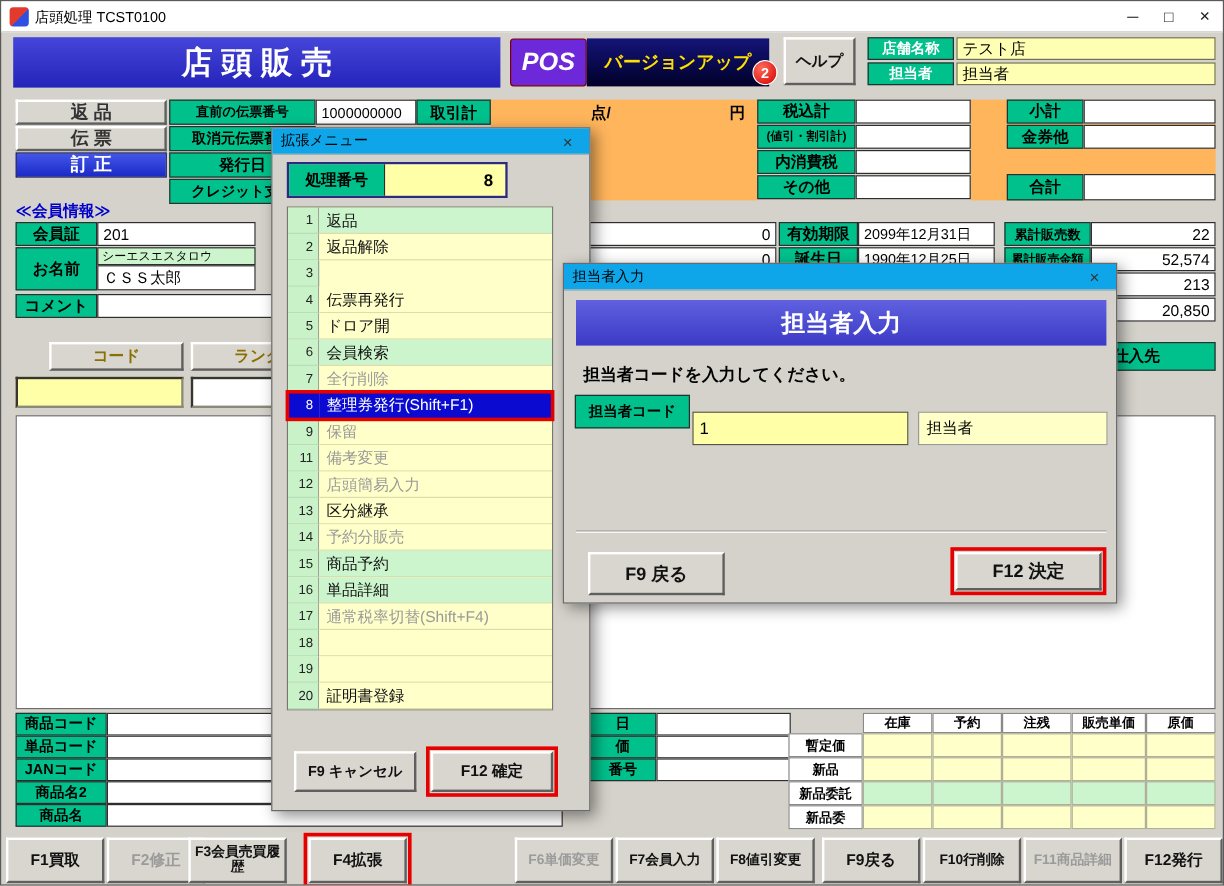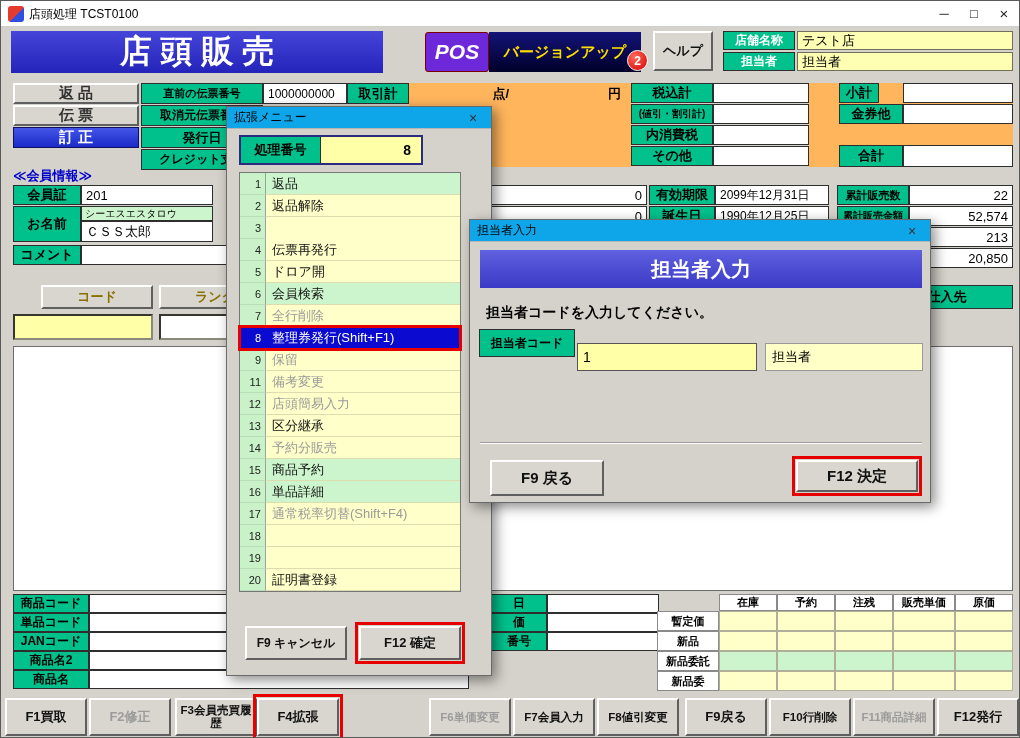--- a/index.html
+++ b/index.html
@@ -21,21 +21,21 @@
   .glabel.fs10{font-size:10px;}
   .wfield{background:#fff;border:1px solid #2e2e2e;font-size:13px;display:flex;align-items:center;padding:0 4px;overflow:hidden;white-space:nowrap;}
   .wfield.num{justify-content:flex-end;}
   .wfield.fs12{font-size:12px;}
   .yfield{background:#ffffb4;border:1px solid #70705a;font-size:13px;display:flex;align-items:center;padding:0 4px;overflow:hidden;white-space:nowrap;}
   .btn3d{background:#d9d6cf;border-top:2px solid #ffffff;border-left:2px solid #ffffff;border-right:2px solid #5f5f5f;border-bottom:2px solid #5f5f5f;display:flex;align-items:center;justify-content:center;font-weight:bold;color:#111;cursor:default;overflow:hidden;}
   .orange{background:#ffb55c;}
   .tab-active{background:linear-gradient(#4356e8,#1a2ac8);color:#fff;border:1px solid #101060;display:flex;align-items:center;justify-content:center;font-weight:bold;}
   .kana{background:#cdf5cd;border:1px solid #2e2e2e;font-size:10px;display:flex;align-items:center;padding:0 3px;overflow:hidden;white-space:nowrap;}
   
-  .main-title{left:10px;top:30px;width:372px;height:42px;background:linear-gradient(#4545da,#2424ba);color:#fff;font-size:32px;font-weight:bold;display:flex;align-items:center;justify-content:center;}
+  .main-title{left:10px;top:30px;width:406px;height:42px;background:linear-gradient(#4545da,#2424ba);color:#fff;font-size:26px;font-weight:bold;display:flex;align-items:center;justify-content:center;}
   .pos-logo{left:424px;top:31px;width:64px;height:40px;background:#6d28d9;color:#fff;font-size:21px;font-weight:bold;font-style:italic;display:flex;align-items:center;justify-content:center;border:1px solid #7a0000;border-radius:3px;}
   .pos-version{left:488px;top:31px;width:152px;height:40px;background:linear-gradient(#14147a,#000028);color:#ffdf00;font-size:15px;font-weight:bold;display:flex;align-items:center;justify-content:center;}
   .pos-badge{left:626px;top:49px;width:21px;height:21px;border-radius:50%;background:radial-gradient(circle at 35% 30%,#ff6a5a,#d40000);border:1px solid #fff;color:#fff;font-size:12px;font-weight:bold;display:flex;align-items:center;justify-content:center;z-index:6;}
   
   .listarea{left:12px;top:345px;width:1000px;height:245px;background:#fff;border:1px solid #6d6d6d;}
   input.field{font-family:inherit;outline:none;}
   
   .dialog{position:absolute;background:#d5d2cb;border:1px solid #6a6a6a;box-shadow:4px 4px 12px rgba(0,0,0,.45);}
   .dlg-title{height:22px;background:#0ea5e9;border-bottom:1px solid #b5b5b5;display:flex;align-items:center;padding:0 7px;font-size:12px;color:#000;}
   .dlg-close{margin-left:auto;width:22px;text-align:center;font-size:14px;color:#333;cursor:default;}
@@ -106,21 +106,21 @@
 
   <div class="abs glabel" style="left:630px;top:82px;width:82px;height:20px;">税込計</div>
   <div class="abs wfield num" style="left:712px;top:82px;width:96px;height:20px;"></div>
   <div class="abs glabel fs10" style="left:630px;top:103px;width:82px;height:20px;">(値引・割引計)</div>
   <div class="abs wfield num" style="left:712px;top:103px;width:96px;height:20px;"></div>
   <div class="abs glabel" style="left:630px;top:124px;width:82px;height:20px;">内消費税</div>
   <div class="abs wfield num" style="left:712px;top:124px;width:96px;height:20px;"></div>
   <div class="abs glabel" style="left:630px;top:145px;width:82px;height:20px;">その他</div>
   <div class="abs wfield num" style="left:712px;top:145px;width:96px;height:20px;"></div>
 
-  <div class="abs glabel" style="left:838px;top:82px;width:40px;height:20px;">小計</div>
+  <div class="abs glabel" style="left:838px;top:82px;width:64px;height:20px;">小計</div>
   <div class="abs wfield num" style="left:902px;top:82px;width:110px;height:20px;"></div>
   <div class="abs glabel" style="left:838px;top:103px;width:64px;height:20px;">金券他</div>
   <div class="abs wfield num" style="left:902px;top:103px;width:110px;height:20px;"></div>
   <div class="abs glabel" style="left:838px;top:144px;width:64px;height:22px;">合計</div>
   <div class="abs wfield num" style="left:902px;top:144px;width:110px;height:22px;"></div>
 
   <div class="abs" style="left:12px;top:166px;width:160px;height:16px;color:#0000cc;font-weight:bold;font-size:13px;">≪会員情報≫</div>
   <div class="abs glabel" style="left:12px;top:184px;width:68px;height:20px;">会員証</div>
   <div class="abs wfield" style="left:80px;top:184px;width:132px;height:20px;">201</div>
   <div class="abs glabel" style="left:12px;top:205px;width:68px;height:36px;">お名前</div>
@@ -196,21 +196,21 @@
 
   <div class="abs scell" style="left:656px;top:670px;width:62px;height:20px;">新品委</div>
   <div class="abs gcell y" style="left:718px;top:670px;width:58px;height:20px;"></div>
   <div class="abs gcell y" style="left:776px;top:670px;width:58px;height:20px;"></div>
   <div class="abs gcell y" style="left:834px;top:670px;width:58px;height:20px;"></div>
   <div class="abs gcell y" style="left:892px;top:670px;width:62px;height:20px;"></div>
   <div class="abs gcell y" style="left:954px;top:670px;width:58px;height:20px;"></div>
 
   <div class="fk" style="left:4px;">F1買取</div>
   <div class="fk disabled" style="left:88px;">F2修正</div>
-  <div class="fk small" style="left:174px;">F3会員売買履歴</div>
+  <div class="fk small" style="left:156px;">F3会員売買履歴</div>
   <div class="fk red-outline" style="left:256px;">F4拡張</div>
   <div class="fk disabled small" style="left:428px;">F6単価変更</div>
   <div class="fk small" style="left:512px;">F7会員入力</div>
   <div class="fk small" style="left:596px;">F8値引変更</div>
   <div class="fk" style="left:684px;">F9戻る</div>
   <div class="fk small" style="left:768px;">F10行削除</div>
   <div class="fk disabled small" style="left:852px;">F11商品詳細</div>
   <div class="fk" style="left:936px;">F12発行</div>
 
   <div class="dialog" style="left:225px;top:105px;width:266px;height:570px;z-index:50;">

